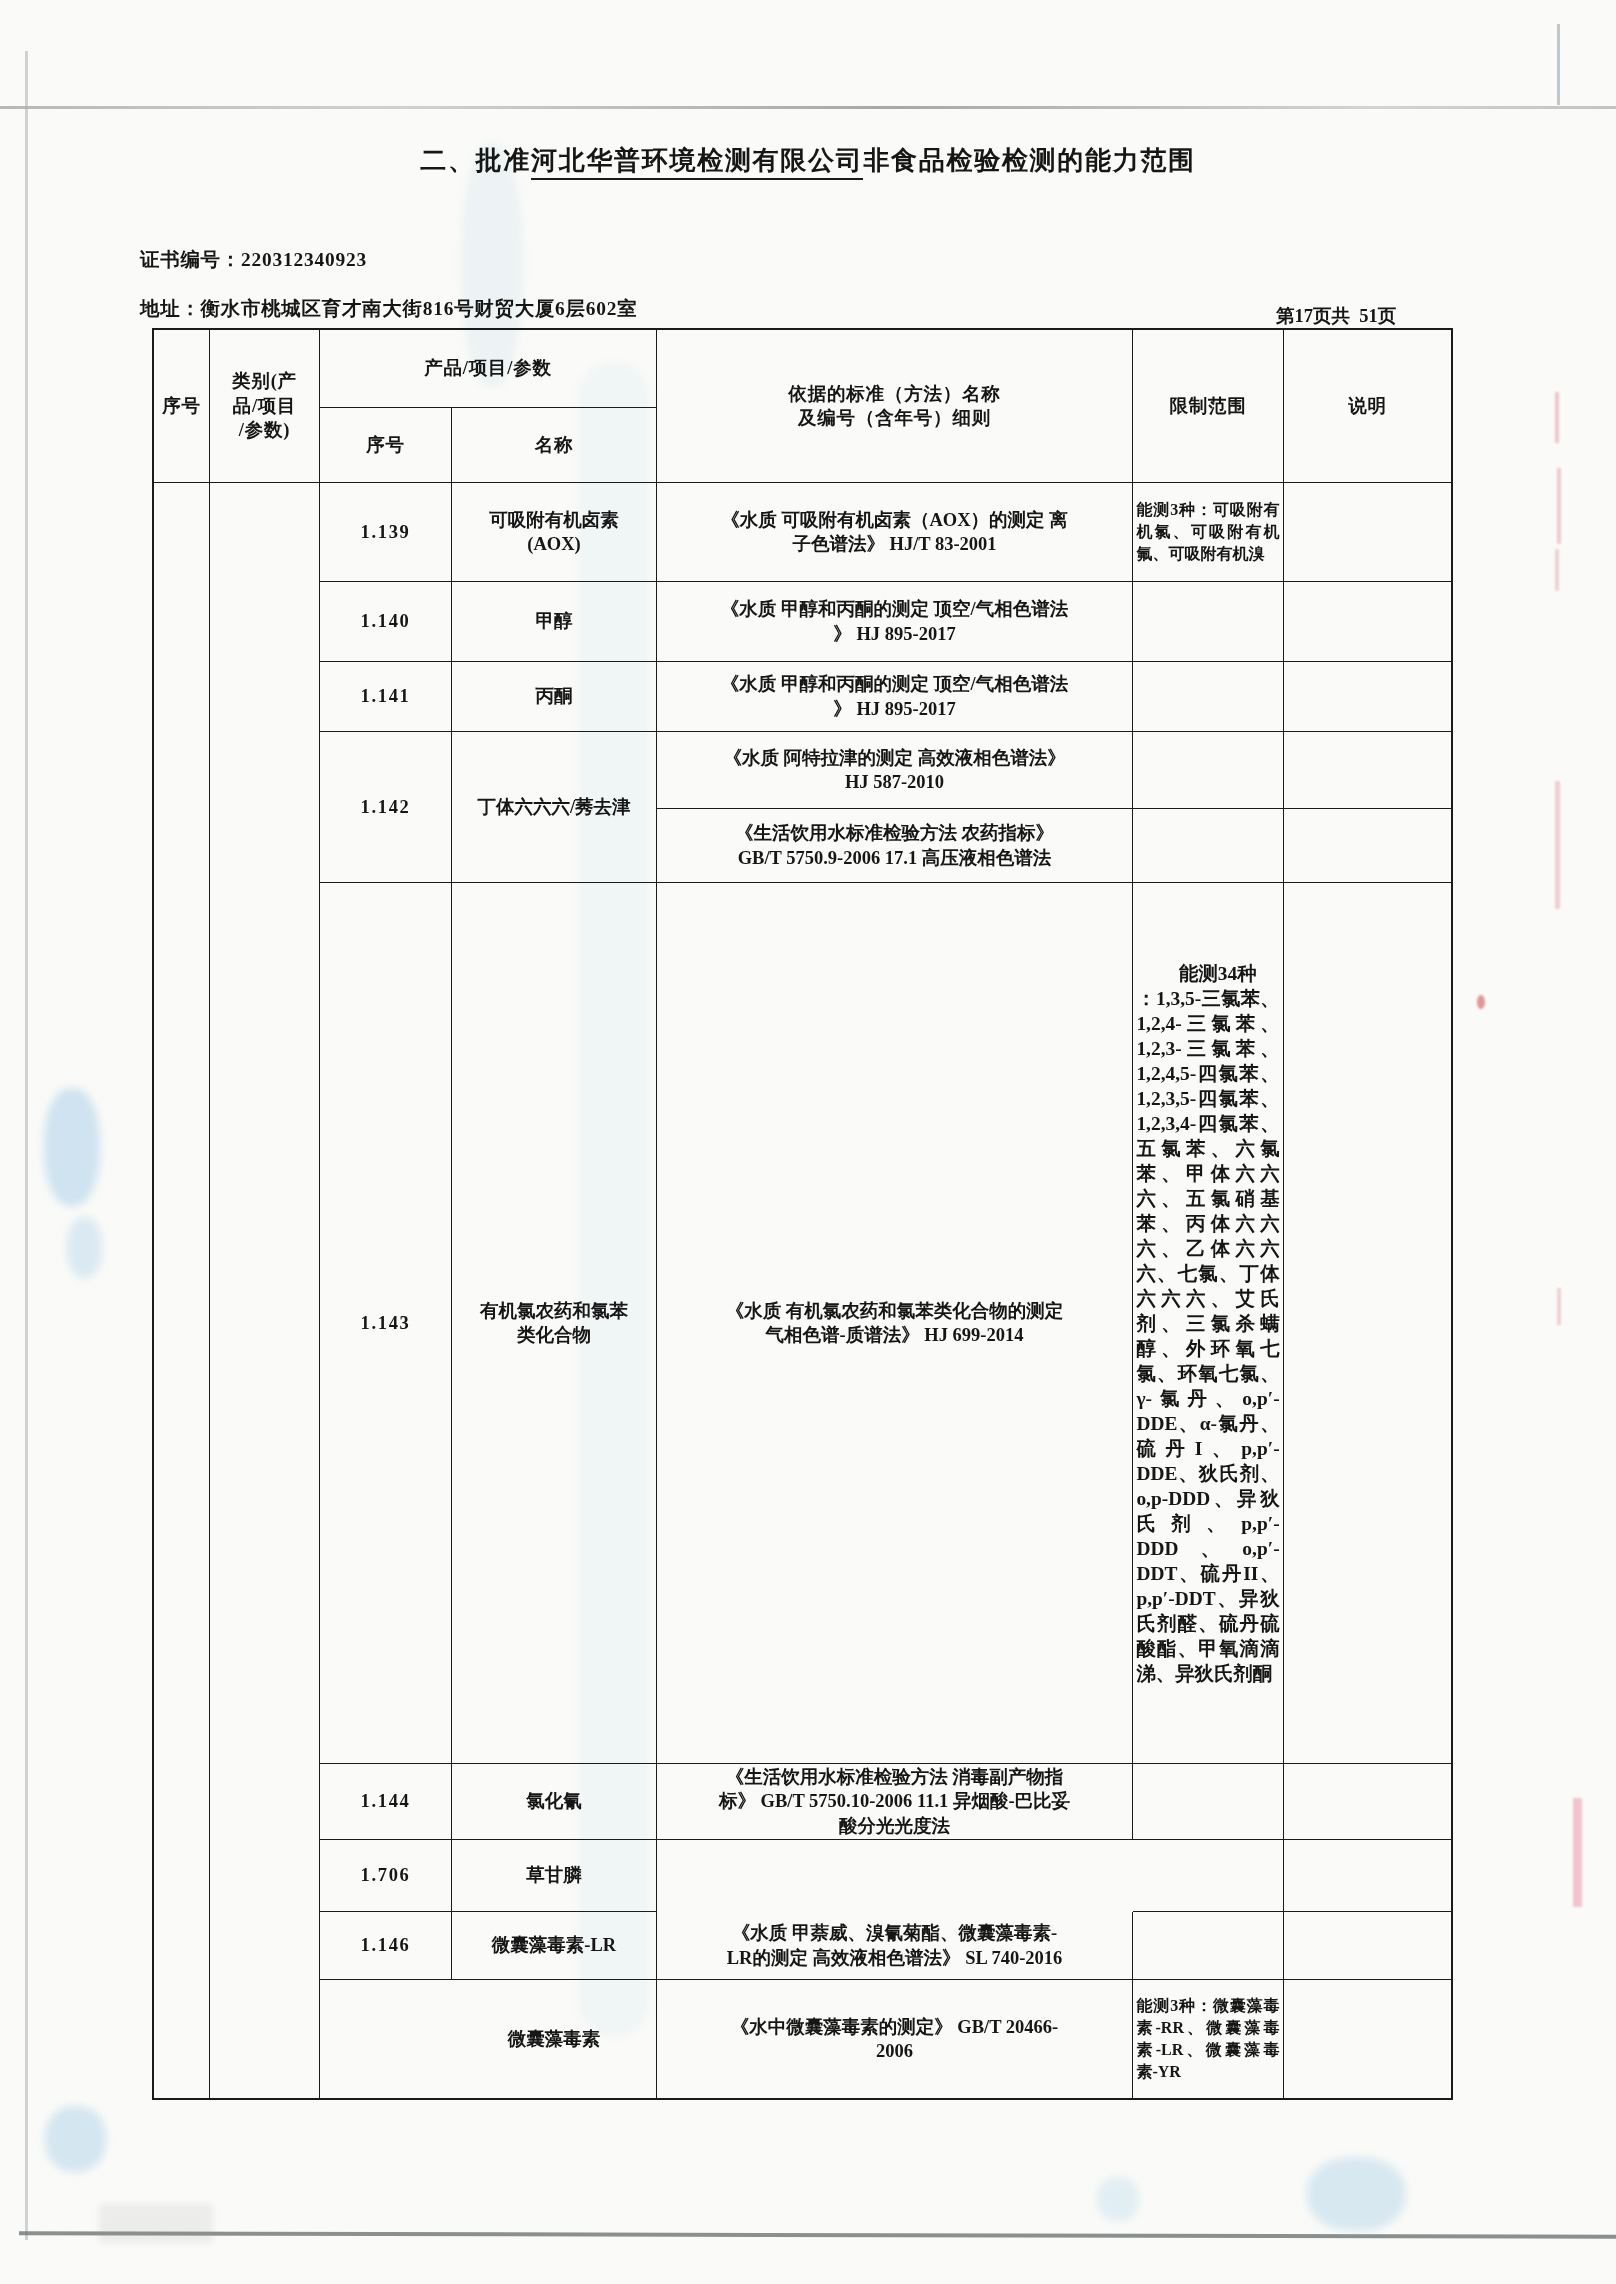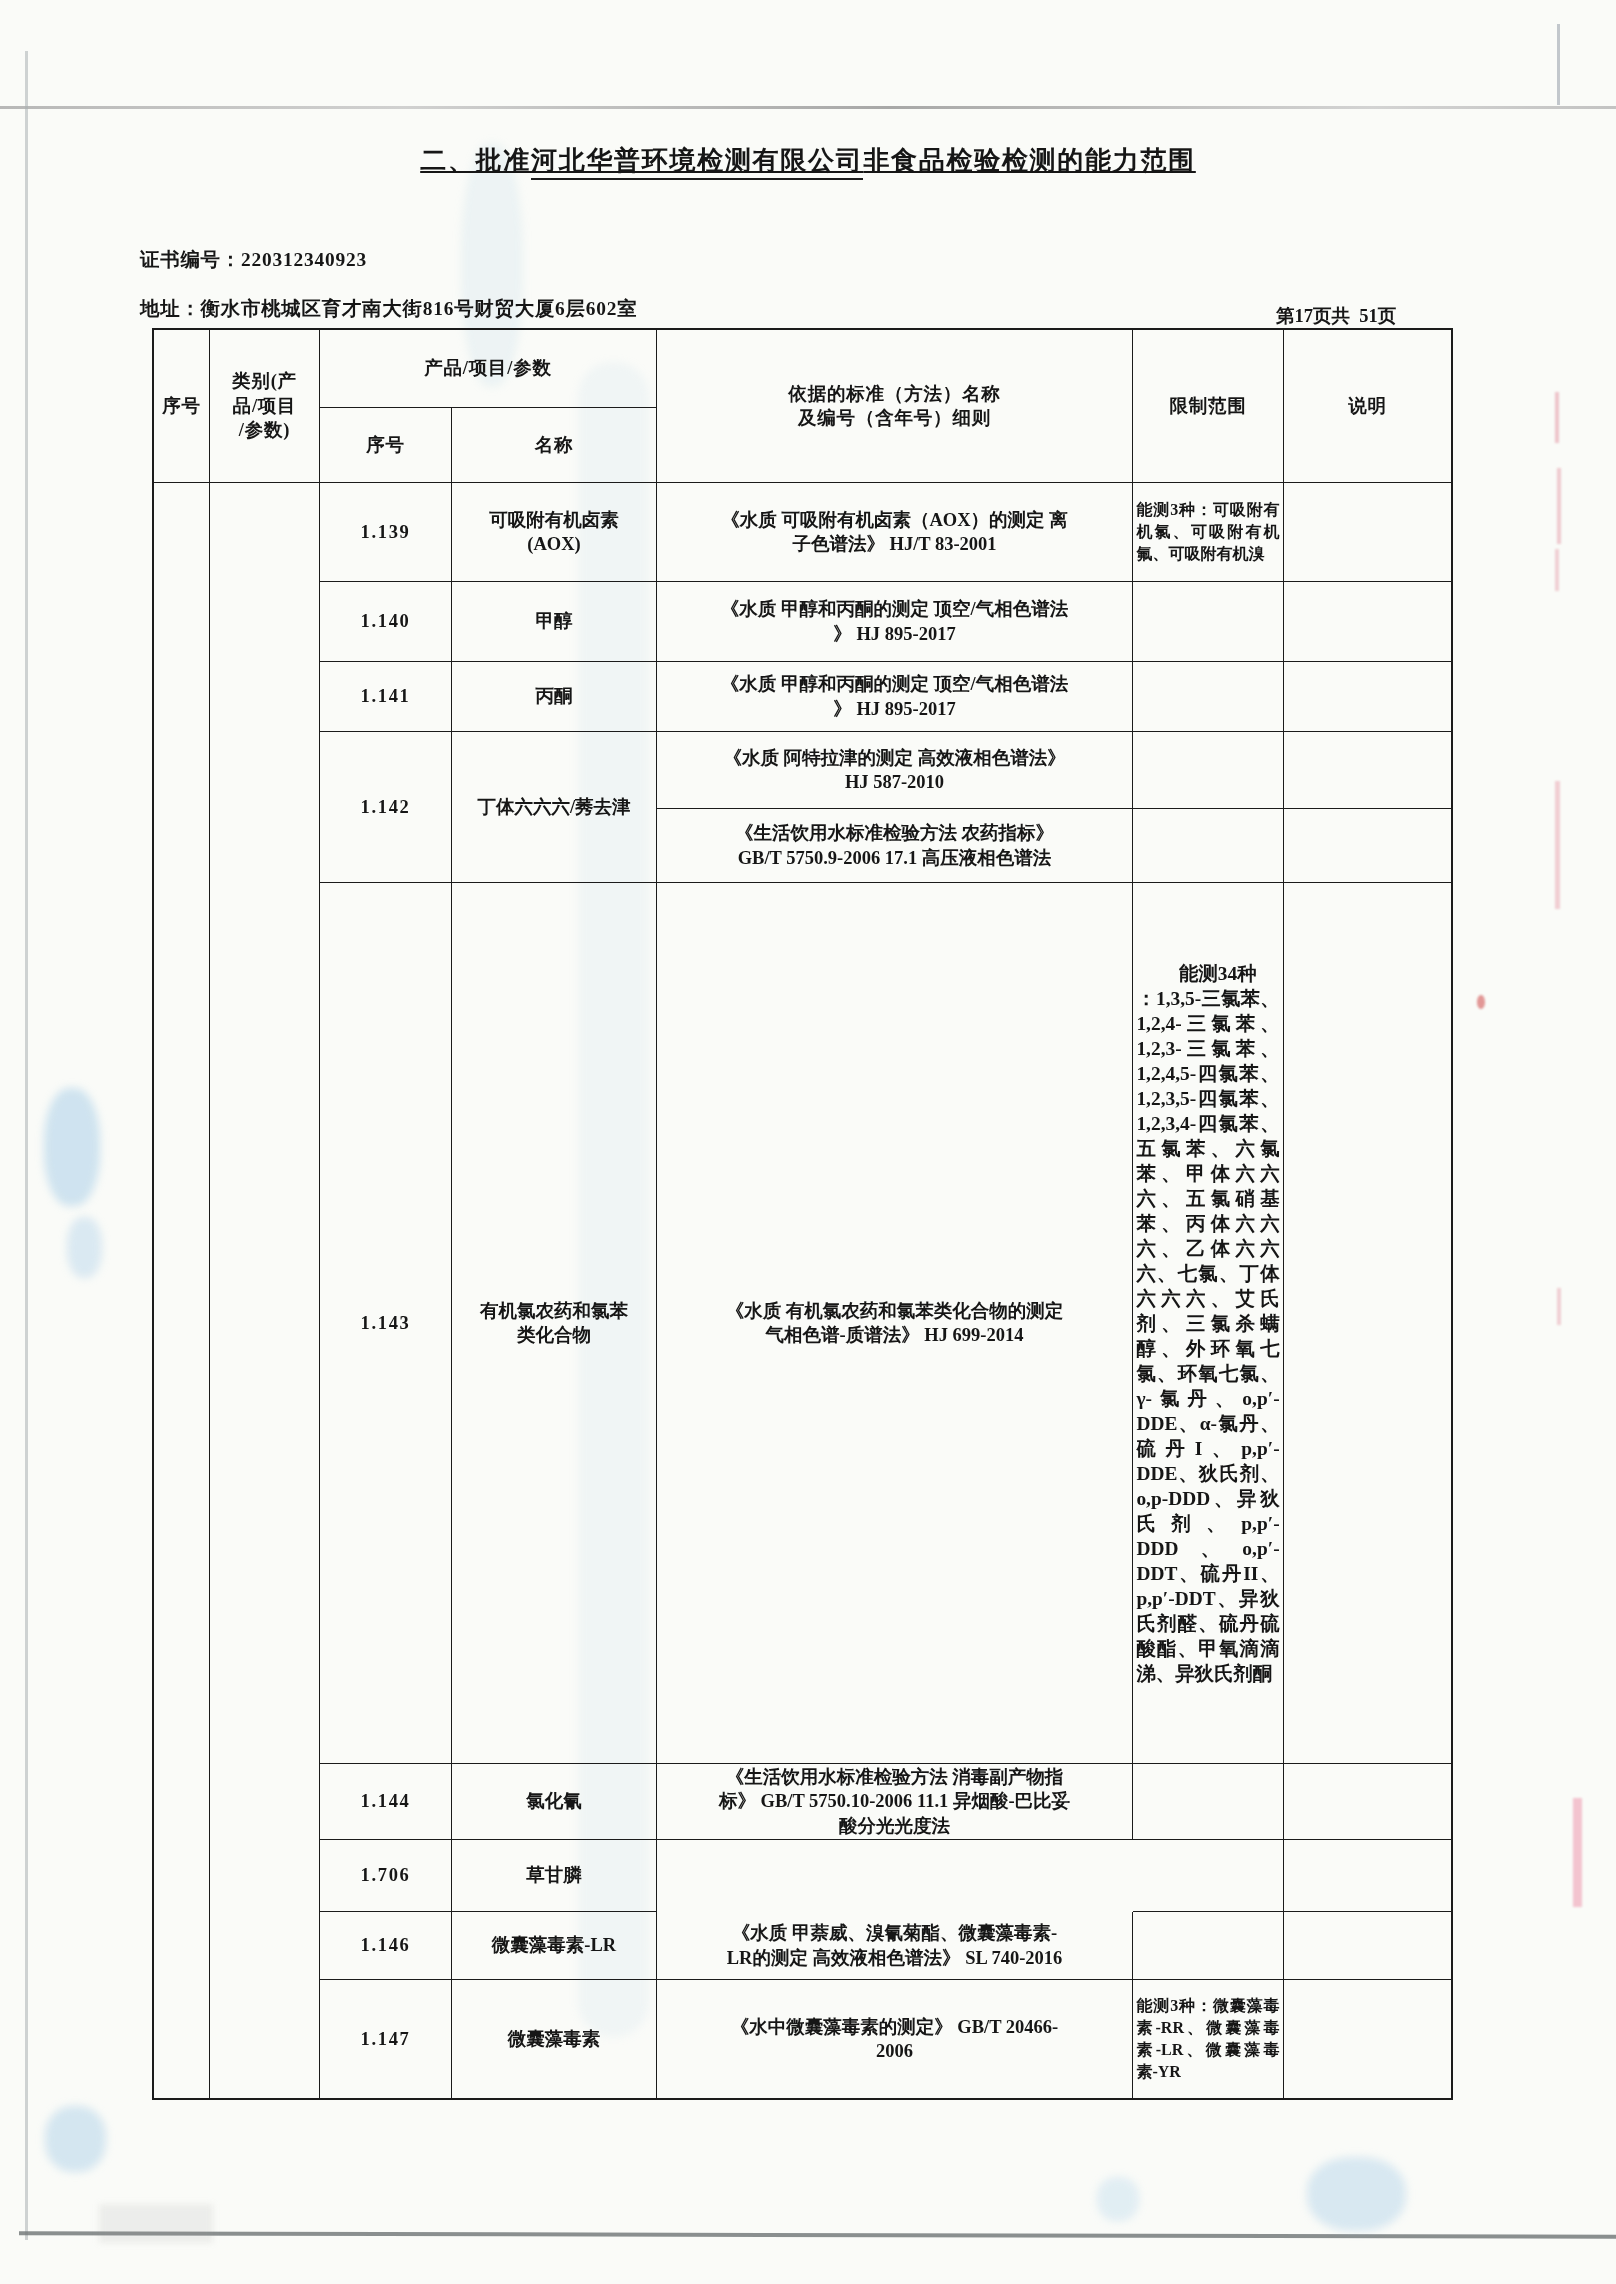--- a/index.html
+++ b/index.html
@@ -31,21 +31,21 @@
   .p2{left:1557px;top:468px;width:4.2px;height:76px;background:rgba(226,142,158,.45);}
   .p3{left:1555px;top:549px;width:4.2px;height:42px;background:rgba(226,142,158,.4);}
   .p4{left:1555px;top:781px;width:5px;height:128px;background:rgba(230,150,165,.45);}
   .p5{left:1477px;top:995px;width:7.6px;height:13.5px;background:rgba(205,70,70,.55);border-radius:50%;}
   .p6{left:1557px;top:1288px;width:4.2px;height:37px;background:rgba(226,142,158,.4);}
   .p7{left:1573px;top:1798px;width:9.3px;height:109px;background:rgba(238,160,180,.6);}
   .gsmudge{left:99px;top:2204px;width:114px;height:39px;background:rgba(150,150,150,.13);filter:blur(3.4px);}
 
   
   .title{position:absolute;top:143px;left:0;width:100%;text-align:center;
-    font-size:26px;font-weight:bold;letter-spacing:1.7px;white-space:nowrap;text-decoration:underline;}
+    font-size:26px;font-weight:bold;letter-spacing:1.7px;white-space:nowrap;}
   .title .u{border-bottom:2.5px solid #1b1b1b;padding-bottom:2.5px;}
   .meta{position:absolute;left:140px;font-size:19.4px;font-weight:bold;letter-spacing:0.8px;white-space:pre;}
   .cert{top:246px;}
   .addr{top:295px;}
   .marker{position:absolute;left:1276px;top:303px;font-size:18.5px;font-weight:bold;white-space:pre;}
 
   
   .tbl{
     position:absolute;left:152px;top:328px;width:1301px;height:1772px;
     box-sizing:border-box;border:2.5px solid #1b1b1b;
@@ -172,21 +172,20 @@
     <div class="c" style="grid-column:6;grid-row:10"></div>
     <div class="c er" style="grid-column:7;grid-row:10"></div>
 
     <div class="c num" style="grid-column:3;grid-row:11">1.146</div>
     <div class="c" style="grid-column:4;grid-row:11">微囊藻毒素-LR</div>
     <div class="c" style="grid-column:5;grid-row:11">《水质 甲萘威、溴氰菊酯、微囊藻毒素-
 LR的测定 高效液相色谱法》  SL 740-2016</div>
     <div class="c" style="grid-column:6;grid-row:11"></div>
     <div class="c er" style="grid-column:7;grid-row:11"></div>
 
-    <div class="c num eb" style="grid-column:3;grid-row:12">1.147</div>
     <div class="c eb" style="grid-column:4;grid-row:12">微囊藻毒素</div>
     <div class="c eb" style="grid-column:5;grid-row:12">《水中微囊藻毒素的测定》  GB/T 20466-
 2006</div>
     <div class="c lim eb" style="grid-column:6;grid-row:12"><div class="t">能测3种：微囊藻毒素-RR、微囊藻毒素-LR、微囊藻毒素-YR</div></div>
     <div class="c er eb" style="grid-column:7;grid-row:12"></div>
 
   </div>
 </div>
 
 

